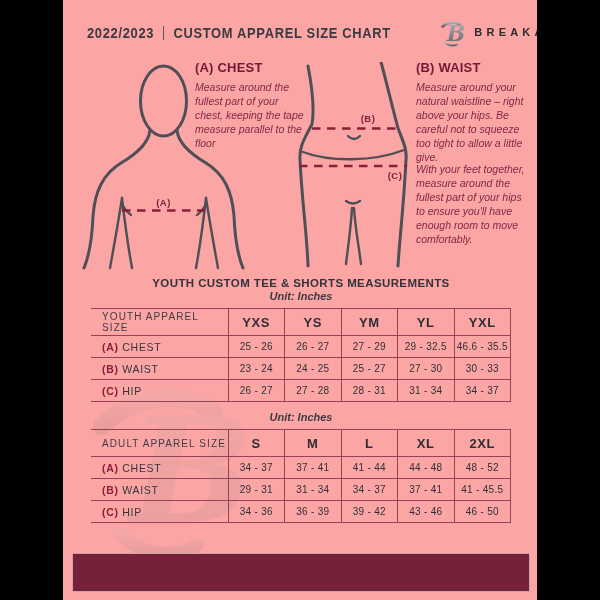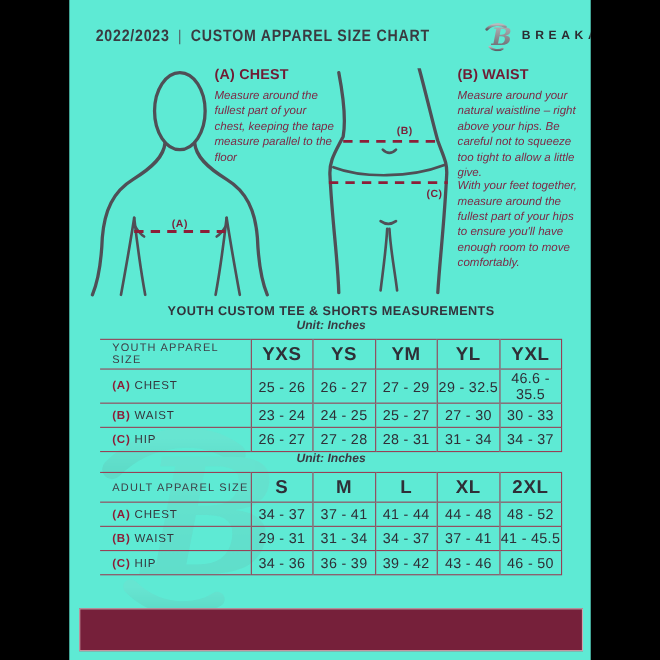--- a/index.html
+++ b/index.html
@@ -2,21 +2,21 @@
 <html><head>
 <meta charset="utf-8">
 <style>
   html,body{margin:0;padding:0;}
   body{
     width:600px;height:600px;background:#000;position:relative;overflow:hidden;
     font-family:"Liberation Sans",sans-serif;
   }
   .page{
     position:absolute;left:63px;top:0;width:474px;height:600px;
-    background:#5eead4;overflow:hidden;
+    background:#fca5a5;overflow:hidden;
   }
   
   .hdr{position:absolute;top:14px;left:24px;right:22px;height:36px;
        display:flex;justify-content:space-between;align-items:center;z-index:2;}
   .hdr-title{display:flex;align-items:center;gap:9px;
        font-weight:bold;font-size:15px;color:#3a3a40;letter-spacing:.8px;
        transform:scaleX(.86);transform-origin:left center;white-space:nowrap;}
   .hdr-title .div{font-weight:400;color:#55555c;font-size:14px;}
   .brand{display:flex;align-items:center;gap:7px;}
   .logo-sm{width:27px;height:29px;}
@@ -40,22 +40,22 @@
   .tbl-sec{position:absolute;left:28px;width:420px;text-align:center;z-index:2;}
   .tbl-sec.youth{top:277px;}
   .tbl-sec.adult{top:411px;}
   .tbl-sec h2{margin:0 0 1px;font-size:11.5px;font-weight:bold;color:#33333b;letter-spacing:.4px;}
   .tbl-sec .unit{margin:0 0 6px;font-size:11px;font-style:italic;font-weight:bold;color:#3a3a42;}
   table.size{width:100%;border-collapse:collapse;table-layout:fixed;
              border-bottom:1.4px solid #974156;}
   table.size tr{border-top:1.4px solid #974156;margin-top:15px;}
   table.size col.c-lbl{width:137px;}
   table.size th,table.size td{padding:0;}
-  table.size thead th{height:26px;font-size:17px;font-weight:bold;color:#2f2f37;letter-spacing:.6px;}
-  table.size tbody td{height:21px;font-size:13px;color:#2f2f37;letter-spacing:.3px;}
+  table.size thead th{height:26px;font-size:13px;font-weight:bold;color:#2f2f37;letter-spacing:.6px;}
+  table.size tbody td{height:21px;font-size:10px;color:#2f2f37;letter-spacing:.3px;}
   table.size th:not(.lbl),table.size td:not(.lbl){border-left:1.4px solid #974156;}
   table.size th:last-child,table.size td:last-child{border-right:1.4px solid #974156;}
   table.size .lbl{text-align:left;padding-left:11px;}
   table.size thead .lbl{font-weight:400;font-size:10px;letter-spacing:1.1px;color:#3d3d45;}
   table.size tbody .lbl{font-size:10.5px;letter-spacing:.7px;color:#35353d;}
   .prefix{color:#8c1e38;font-weight:bold;}
   
   .footer-bar{position:absolute;left:9px;right:7px;top:553px;height:37px;
               background:#76203a;border:1.5px solid #cfa3ad;z-index:3;}
   .watermark{position:absolute;left:22px;top:370px;width:180px;height:192px;

